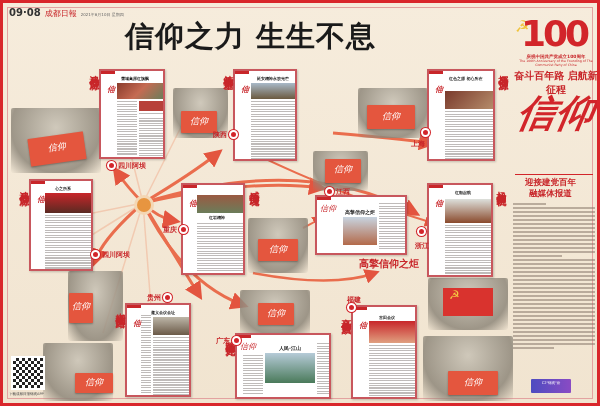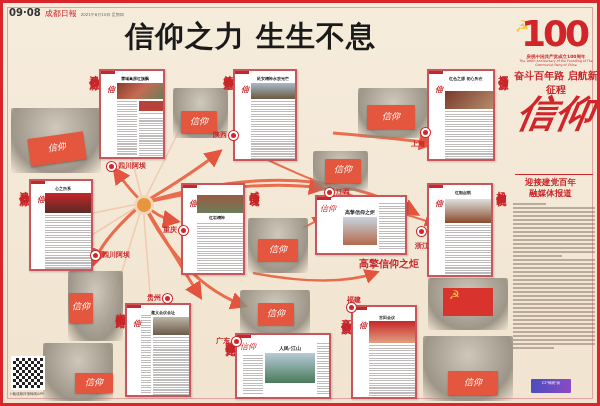--- a/index.html
+++ b/index.html
@@ -26,21 +26,21 @@
 .article-body .ln{height:2px;background:#8a7a6e;margin:2px 0;opacity:.55}
 .purple-badge{position:absolute;left:528px;top:376px;width:40px;height:14px;background:linear-gradient(90deg,#4d4cc0,#8a4bc4);border-radius:1px;color:#fff;font-size:3.5px;text-align:center;padding-top:2px}
 .newspaper{position:absolute;background:#fff;border:2px solid #c8575d;box-shadow:1px 1px 2px rgba(0,0,0,.2);overflow:hidden}
 .newspaper .np-title{position:absolute;top:5px;font-size:4px;font-weight:bold;color:#222;background:#fff}
 .newspaper .np-logo{position:absolute;left:3px;top:8px;font-size:8px;color:#c8262a;font-family:"DejaVu Serif",serif;font-style:italic;writing-mode:vertical-rl}
 .newspaper .np-img{position:absolute;background:linear-gradient(135deg,#8a3b2c,#c56b52 50%,#6b7d5a)}
 .newspaper .np-text{position:absolute;background:repeating-linear-gradient(180deg,#8a8380 0 1px,#fff 1px 2.5px);opacity:.55}
 .newspaper .np-redbar{position:absolute;left:0;top:0;width:14px;height:3px;background:#c8262a}
 .vtitle{position:absolute;writing-mode:vertical-rl;font-size:10px;font-weight:bold;color:#c8262a;letter-spacing:1px;font-family:"DejaVu Sans",sans-serif}
 .htitle{position:absolute;font-size:10px;font-weight:bold;color:#c8262a;font-family:"DejaVu Sans",sans-serif}
-.loc{position:absolute;display:flex;align-items:flex-end;gap:2px;font-size:7px;font-weight:bold;color:#c8262a}
+.loc{position:absolute;display:flex;align-items:flex-start;gap:2px;font-size:7px;font-weight:bold;color:#c8262a}
 .dot{width:9px;height:9px;border-radius:50%;background:#d2252a;border:2px solid #fff;box-shadow:0 0 0 1px #d2252a}
 .photo{position:absolute;border-radius:2px;background:radial-gradient(ellipse at 50% 30%,#c9c3b6,#8e877a 70%,transparent 100%);opacity:.85}
 .banner{position:absolute;background:#e4563e;color:#fff;font-family:"DejaVu Serif",serif;font-style:italic;font-size:9px;text-align:center;border-radius:1px;box-shadow:0 1px 2px rgba(0,0,0,.3)}
 .center-sun{position:absolute;left:134px;top:195px;width:14px;height:14px;border-radius:50%;background:#e79540;box-shadow:0 0 0 3px #f4d6b3}
 svg.arrows{position:absolute;left:0;top:0;width:600px;height:406px;pointer-events:none}
 .qr{position:absolute;left:8px;top:353px;width:34px;height:34px;background:repeating-conic-gradient(#222 0 25%,#fff 0 50%) 0 0/6px 6px;border:2px solid #fff}
 .qr-caption{position:absolute;left:6px;top:389px;font-size:3.5px;color:#444}
 .flag{position:absolute;background:#d9332e;color:#f5c842;font-size:12px;padding-left:6px}
 </style>
 </head>

